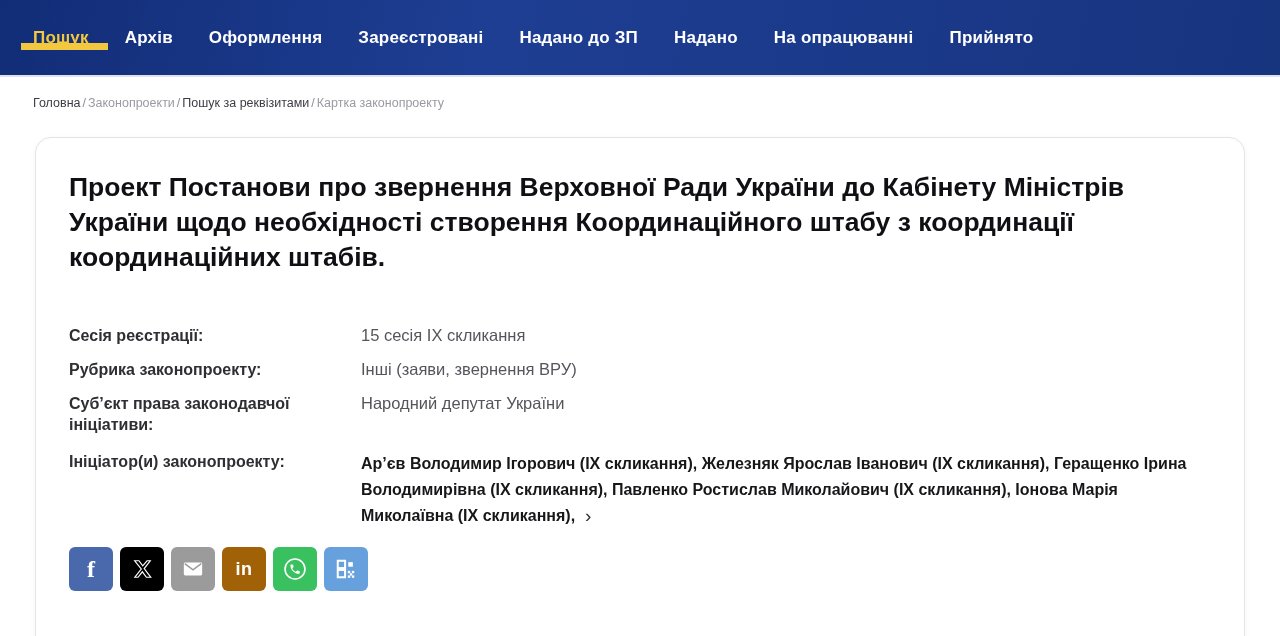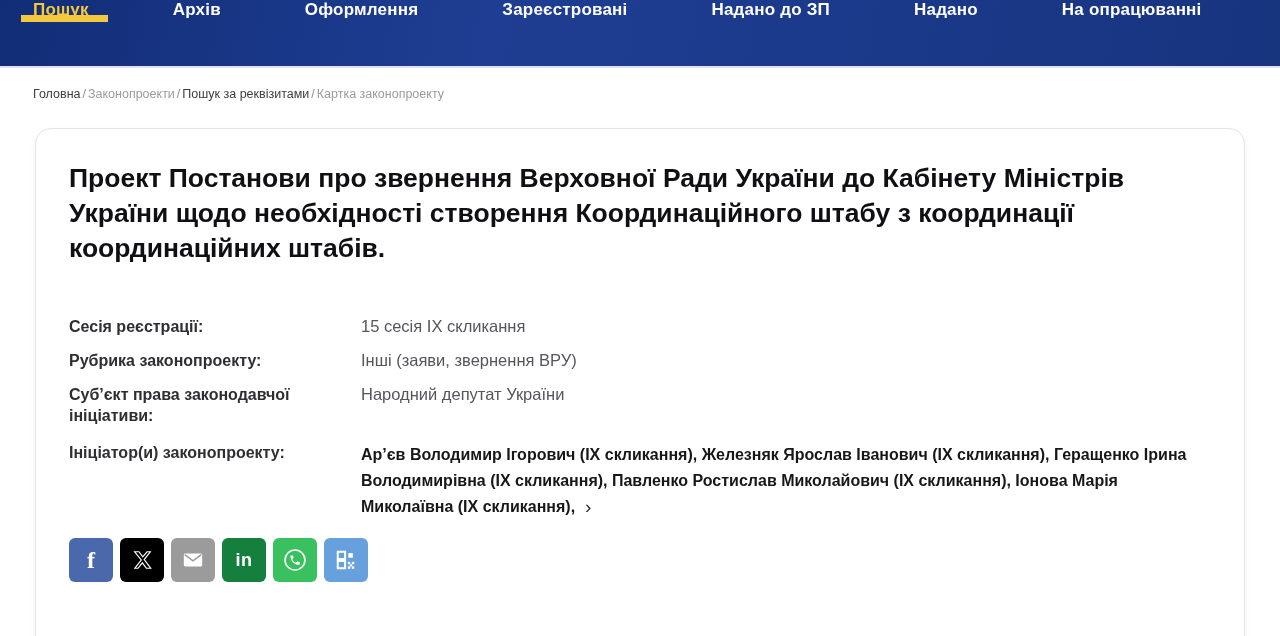--- a/index.html
+++ b/index.html
@@ -5,27 +5,26 @@
   * { box-sizing: border-box; margin: 0; padding: 0; }
   html, body { width: 1280px; height: 636px; overflow: hidden; }
   body {
     background: #ffffff;
     font-family: "Liberation Sans", sans-serif;
     color: #2e2e33;
   }
 
   
   .topnav {
-    height: 68px;
+    height: 77px;
     background: linear-gradient(100deg, #122d77 0%, #1e3e93 38%, #17347f 100%);
     border-bottom: 2px solid #dfe1f3;
     display: flex;
-    align-items: flex-start;
+    align-items: center;
     padding-left: 33px;
-    gap: 48px;
   }
   .nav-item {
     display: flex;
     align-items: center;
     position: relative;
     color: #ffffff;
     font-weight: 700;
     font-size: 17px;
     letter-spacing: 0.2px;
     margin-right: 36px;
@@ -194,21 +193,21 @@
 
       <button class="share-btn" style="background: rgb(155, 155, 155);">
         <span>
           <svg width="22" height="22" viewBox="0 0 24 24">
             <rect x="2" y="5" width="20" height="14" rx="1.5" fill="#ffffff"></rect>
             <path d="M3 6.2 L12 13 L21 6.2" fill="none" stroke="#9b9b9b" stroke-width="1.6"></path>
           </svg>
         </span>
       </button>
 
-      <button class="share-btn" style="background: #15803d;">
+      <button class="share-btn" style="background: #a16207;">
         <span class="share-glyph-in">in</span>
       </button>
 
       <button class="share-btn" style="background: rgb(56, 193, 94);">
         <span>
           <svg width="26" height="26" viewBox="0 0 24 24">
             <circle cx="12" cy="12" r="9.2" fill="none" stroke="#ffffff" stroke-width="1.5"></circle>
             <path transform="translate(6.3,6.3) scale(0.48)" d="M6.62 10.79c1.44 2.83 3.76 5.14 6.59 6.59l2.2-2.2c.27-.27.67-.36 1.02-.24 1.12.37 2.33.57 3.57.57.55 0 1 .45 1 1V20c0 .55-.45 1-1 1-9.39 0-17-7.61-17-17 0-.55.45-1 1-1h3.5c.55 0 1 .45 1 1 0 1.25.2 2.45.57 3.57.11.35.03.74-.25 1.02l-2.2 2.2z" fill="#ffffff"></path>
           </svg>
         </span>

